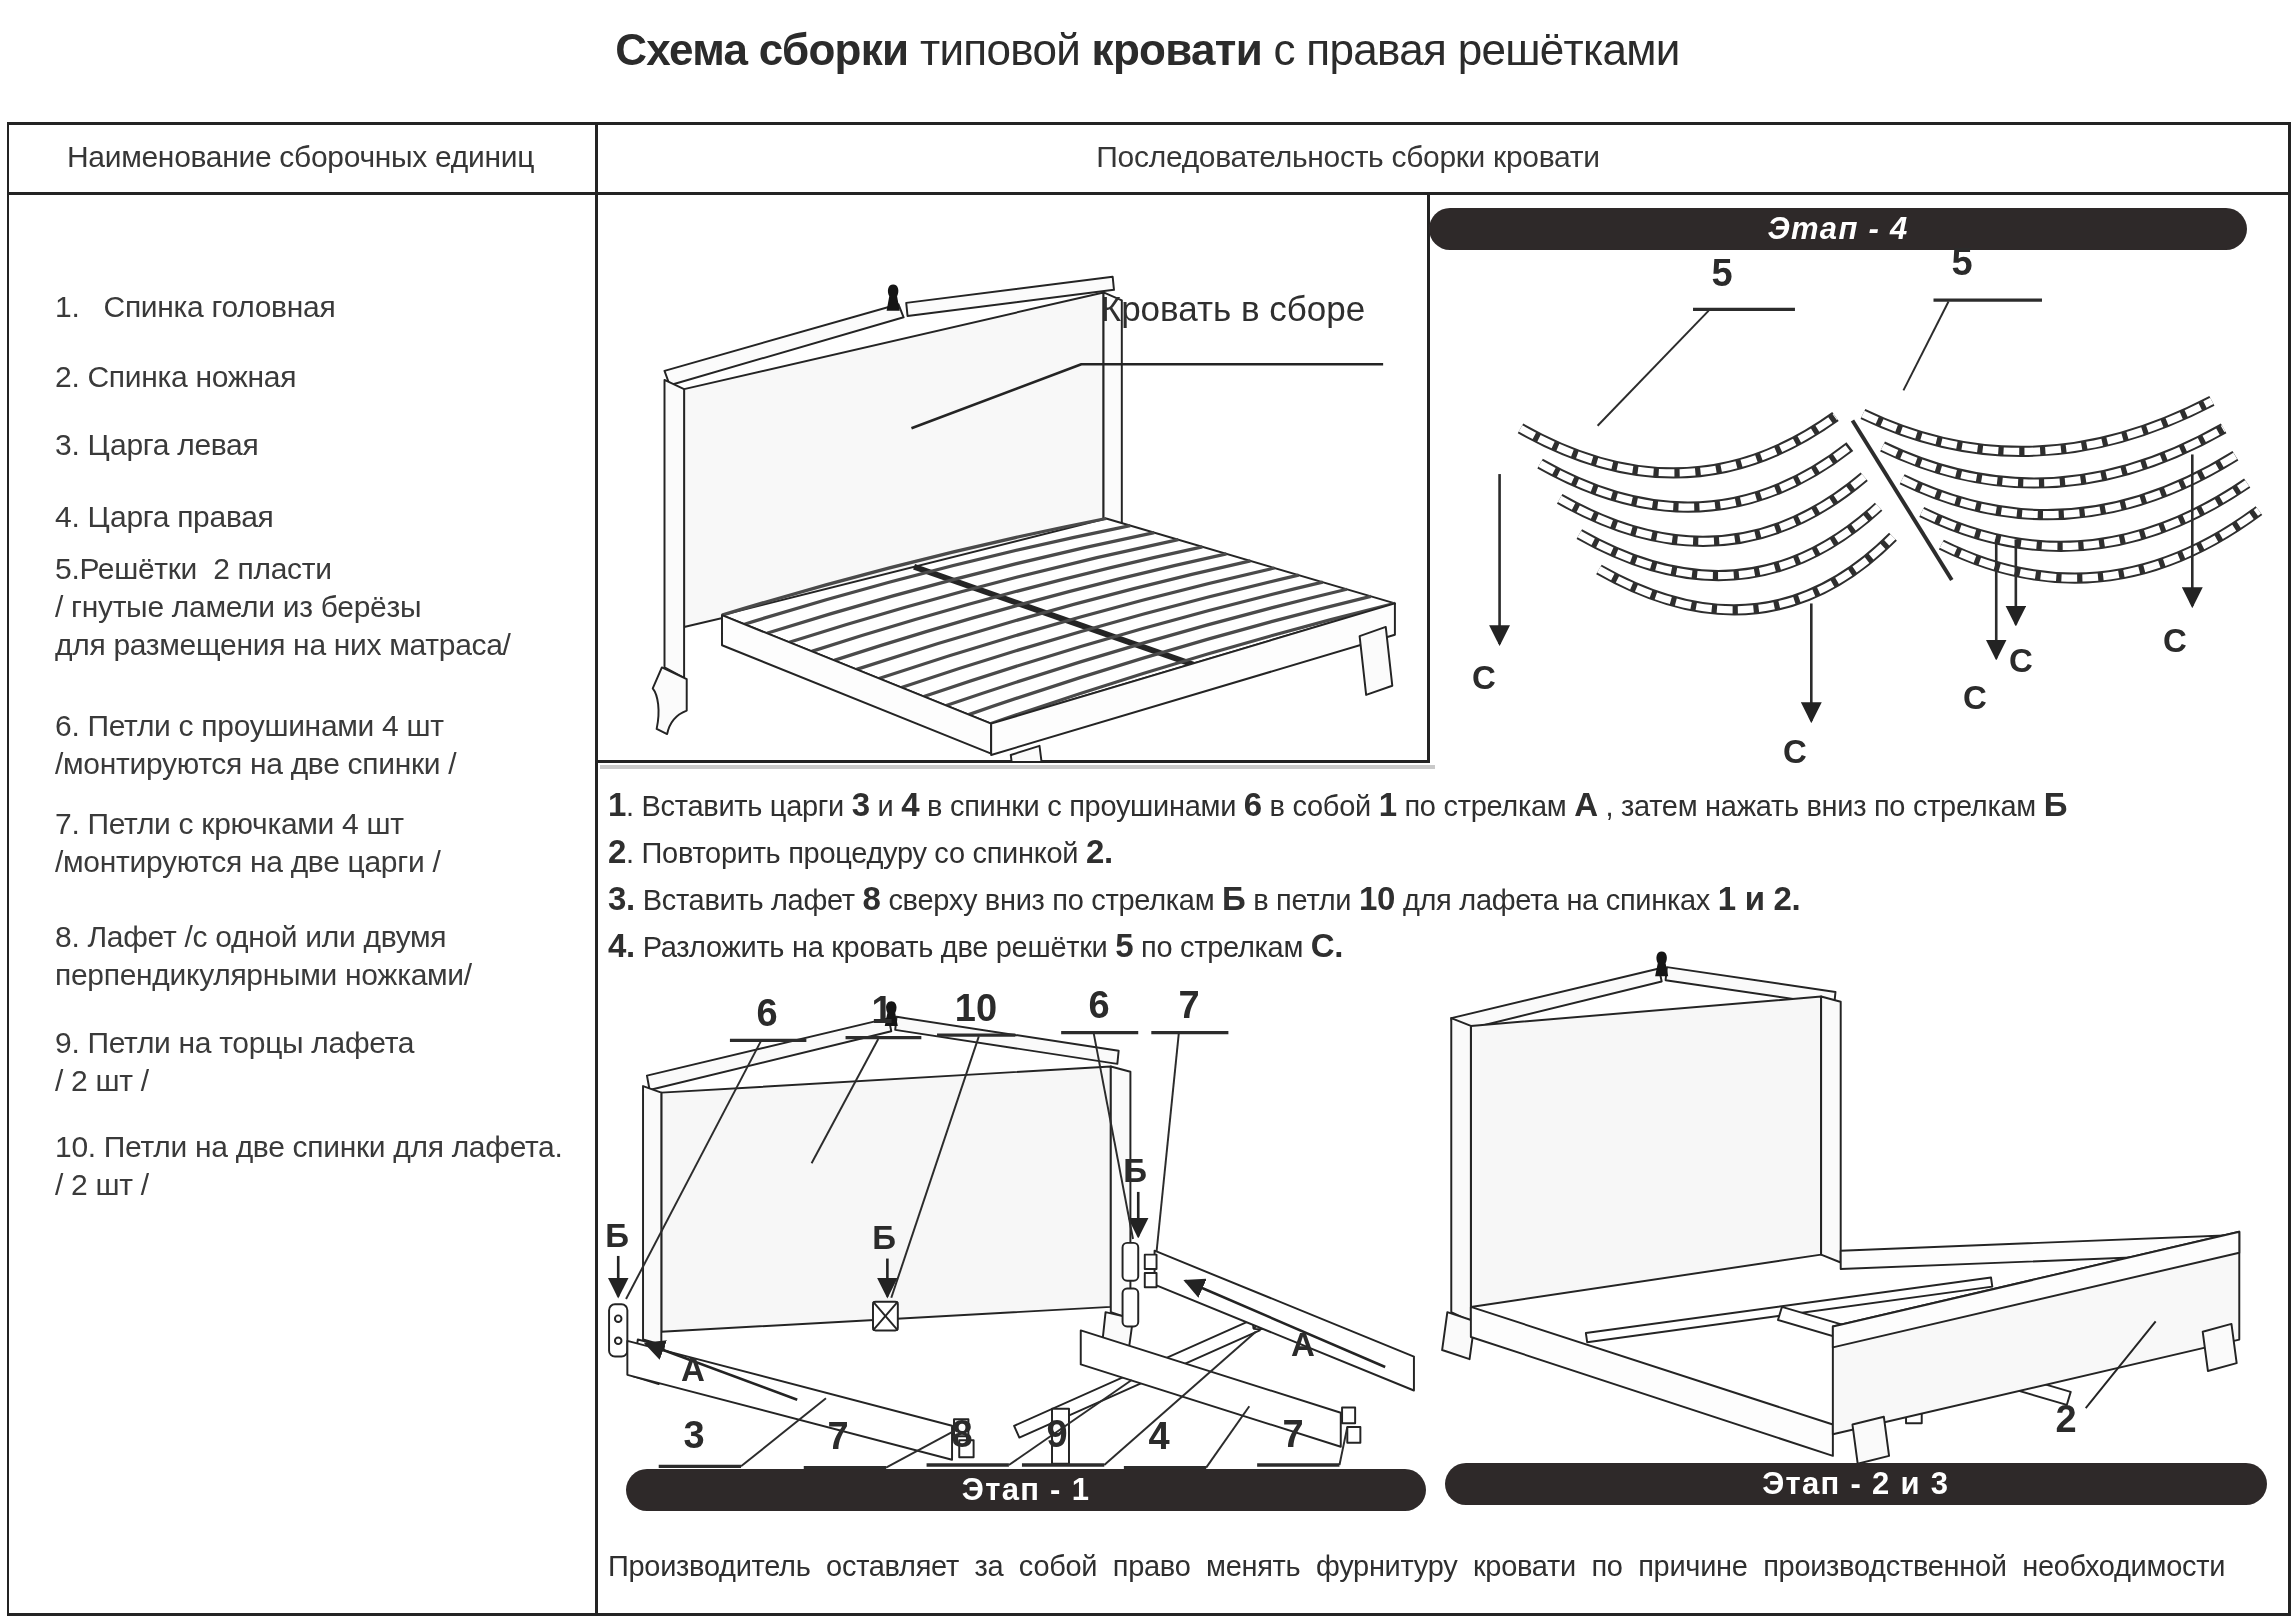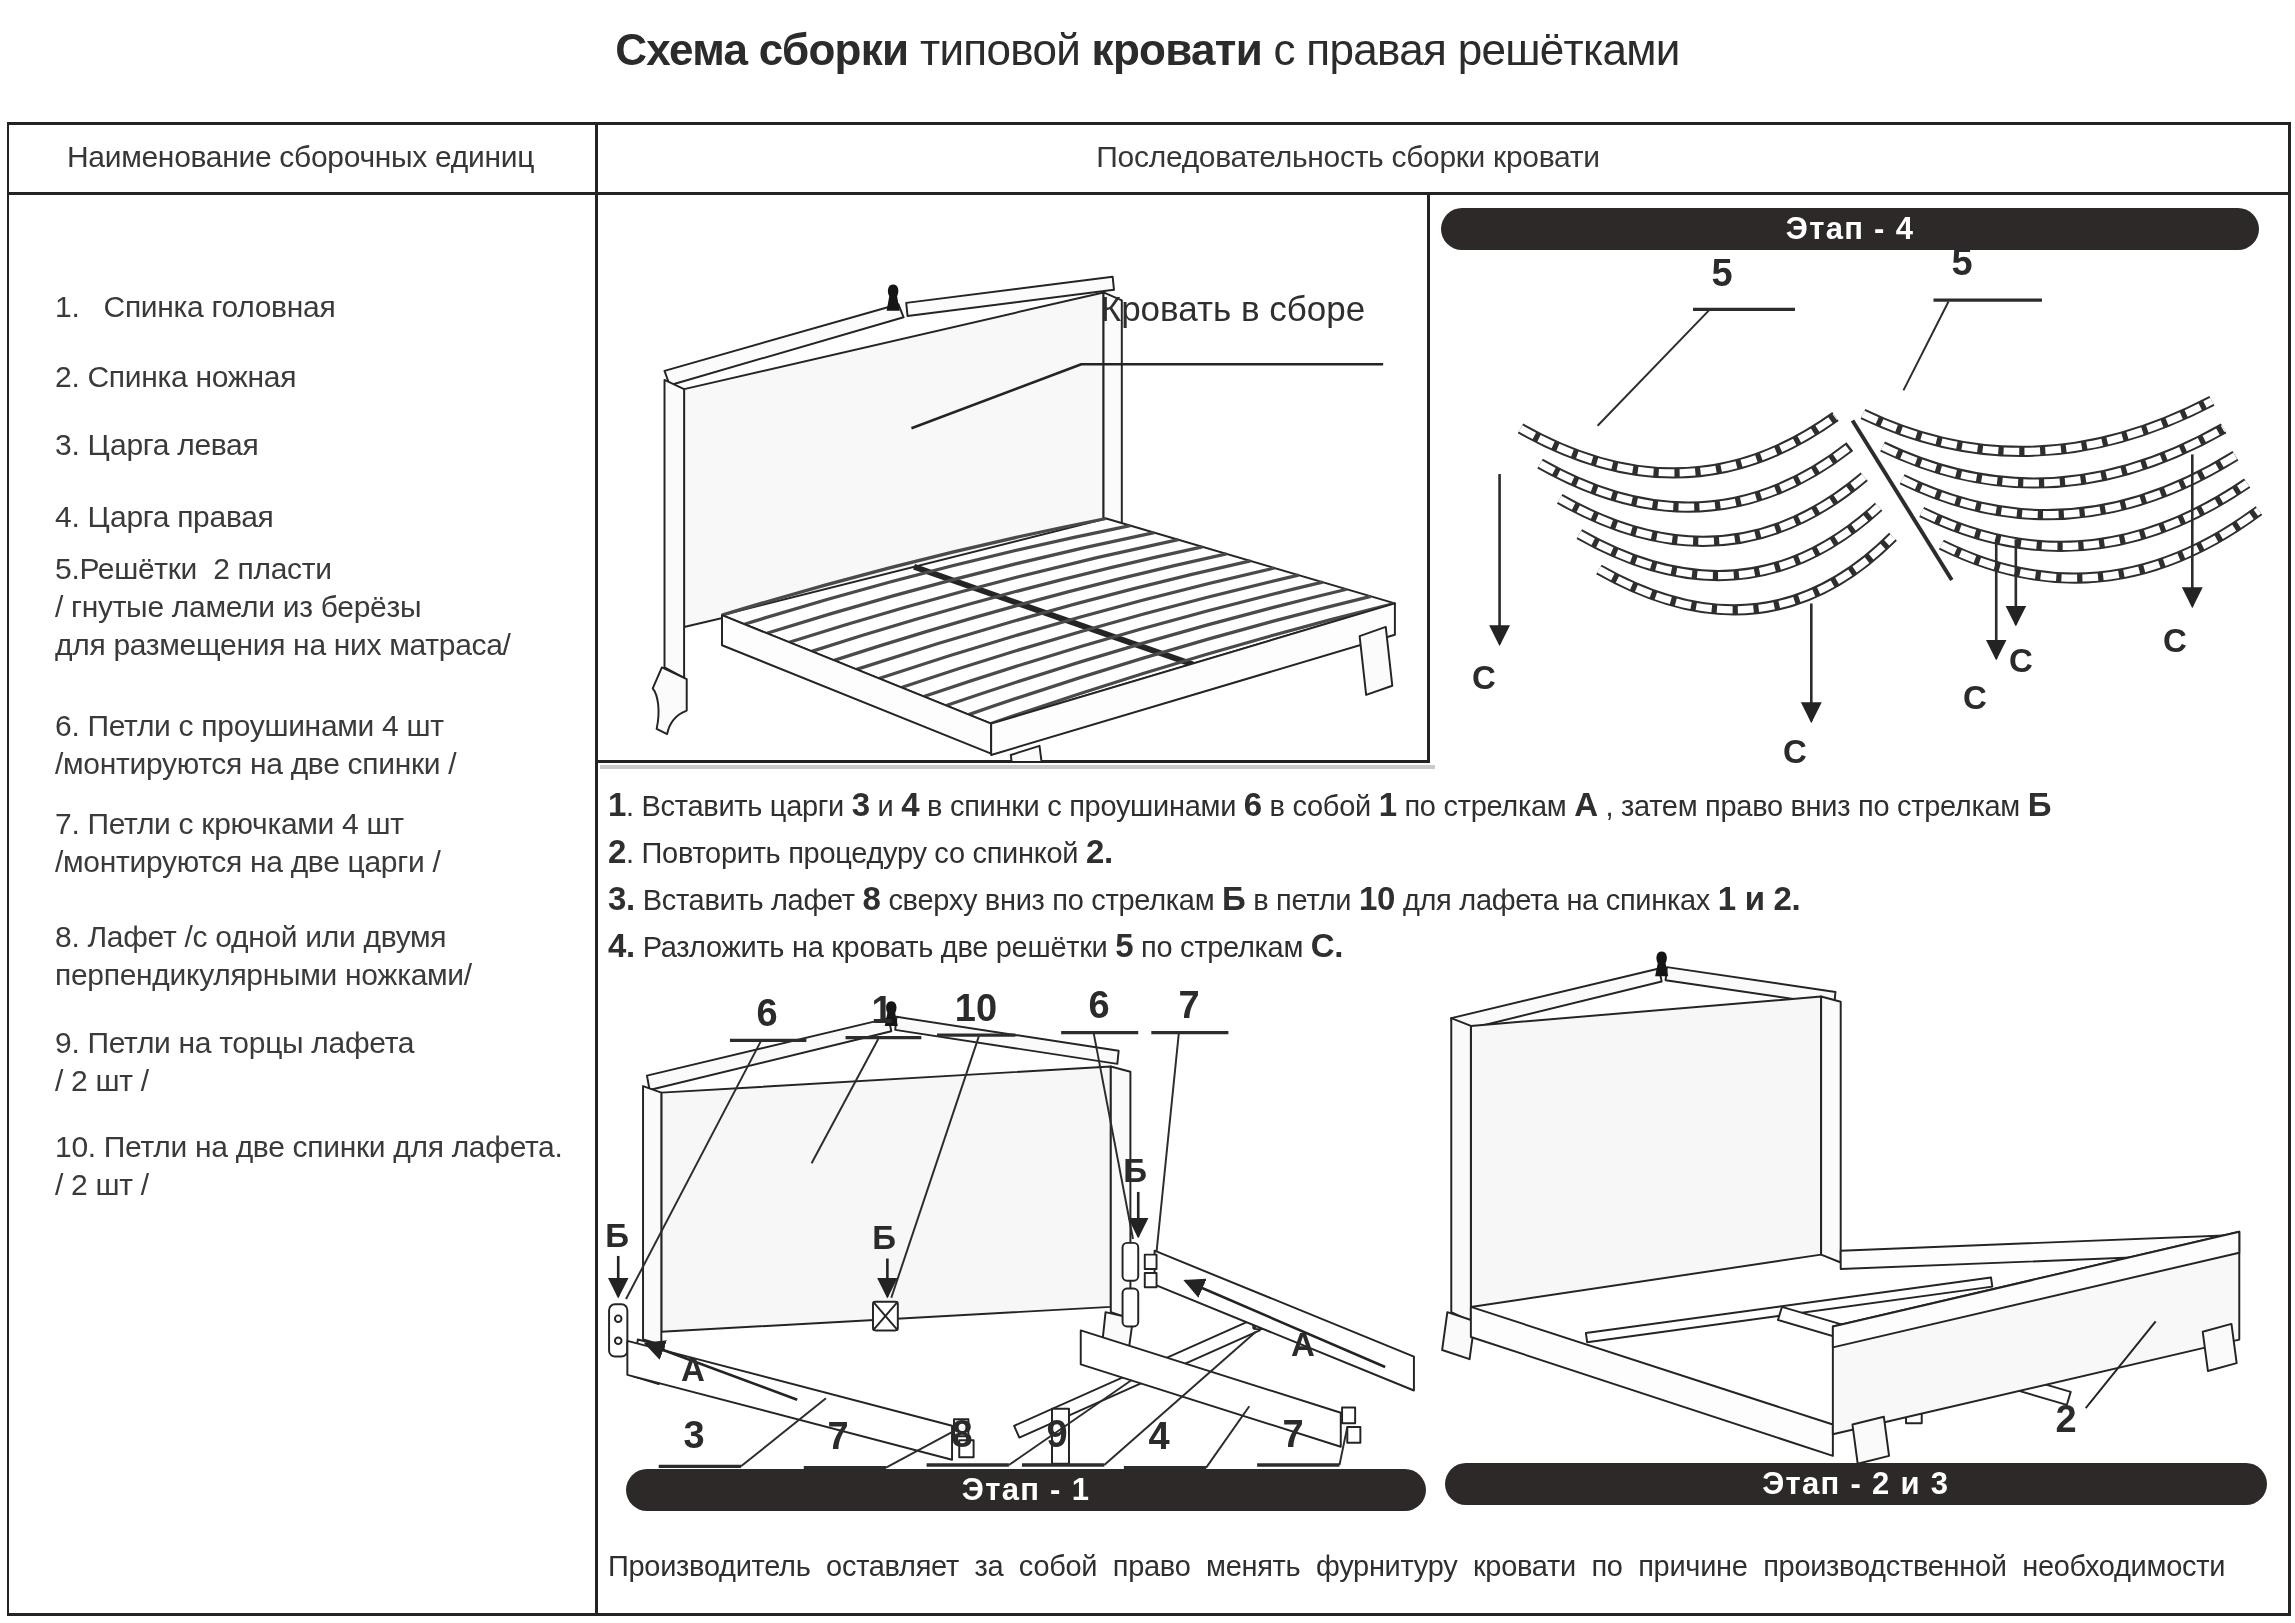--- a/index.html
+++ b/index.html
@@ -137,34 +137,34 @@
         <line x1="428" y1="180" x2="258" y2="356" stroke-width="3"></line>
         <line x1="772" y1="164" x2="938" y2="164" stroke-width="5"></line>
         <line x1="795" y1="166" x2="726" y2="302" stroke-width="3"></line>
         <line x1="108" y1="430" x2="108" y2="690" stroke-width="4" marker-end="url(#mC)"></line>
         <line x1="585" y1="628" x2="585" y2="808" stroke-width="4" marker-end="url(#mC)"></line>
         <line x1="868" y1="530" x2="868" y2="712" stroke-width="4" marker-end="url(#mC)"></line>
         <line x1="898" y1="530" x2="898" y2="660" stroke-width="4" marker-end="url(#mC)"></line>
         <line x1="1168" y1="400" x2="1168" y2="632" stroke-width="4" marker-end="url(#mC)"></line>
       </g>
     </svg>
-    <div class="banner" style="left:12px;top:15px;width:818px;height:42px;">
+    <div class="banner" style="left:0;top:15px;width:818px;height:42px;font-style:italic;">
       <span>Этап -  4</span>
     </div>
   <span class="co num" style="left: 293px; top: 80px;">5</span>
       <span class="co num" style="left: 533px; top: 69px;">5</span>
       <span class="co let" style="left: 55px; top: 485px;">С</span>
       <span class="co let" style="left: 366px; top: 559px;">С</span>
       <span class="co let" style="left: 546px; top: 505px;">С</span>
       <span class="co let" style="left: 592px; top: 468px;">С</span>
       <span class="co let" style="left: 746px; top: 448px;">С</span>
     </div>
 
   <div class="steps" id="steps">
-      <div class="step-line"><b>1</b><span>. Вставить царги </span><b>3</b><span> и </span><b>4</b><span> в спинки с проушинами </span><b>6</b><span> в собой </span><b>1</b><span> по стрелкам </span><b>А</b><span> , затем право вниз по стрелкам </span><b>Б</b></div>
+      <div class="step-line"><b>1</b><span>. Вставить царги </span><b>3</b><span> и </span><b>4</b><span> в спинки с проушинами </span><b>6</b><span> в собой </span><b>1</b><span> по стрелкам </span><b>А</b><span> , затем нажать вниз по стрелкам </span><b>Б</b></div>
       <div class="step-line"><b>2</b><span>. Повторить процедуру со спинкой </span><b>2.</b></div>
       <div class="step-line"><b>3.</b><span> Вставить лафет </span><b>8</b><span> сверху вниз по стрелкам </span><b>Б</b><span> в петли </span><b>10</b><span> для лафета на спинках </span><b>1 и 2.</b></div>
       <div class="step-line"><b>4.</b><span> Разложить на кровать две решётки </span><b>5</b><span>  по стрелкам </span><b>С.</b></div>
     </div>
 
   <div class="panel" id="p-stage1" style="left:596px;top:941px;width:831px;height:575px;">
     <svg width="831" height="575" viewBox="0 0 1272 880">
       <defs>
         <marker id="mB" viewBox="0 0 10 10" refX="9" refY="5" markerWidth="8" markerHeight="8" orient="auto-start-reverse">
           <path d="M0,0L10,5L0,10z" fill="#232323"></path>

